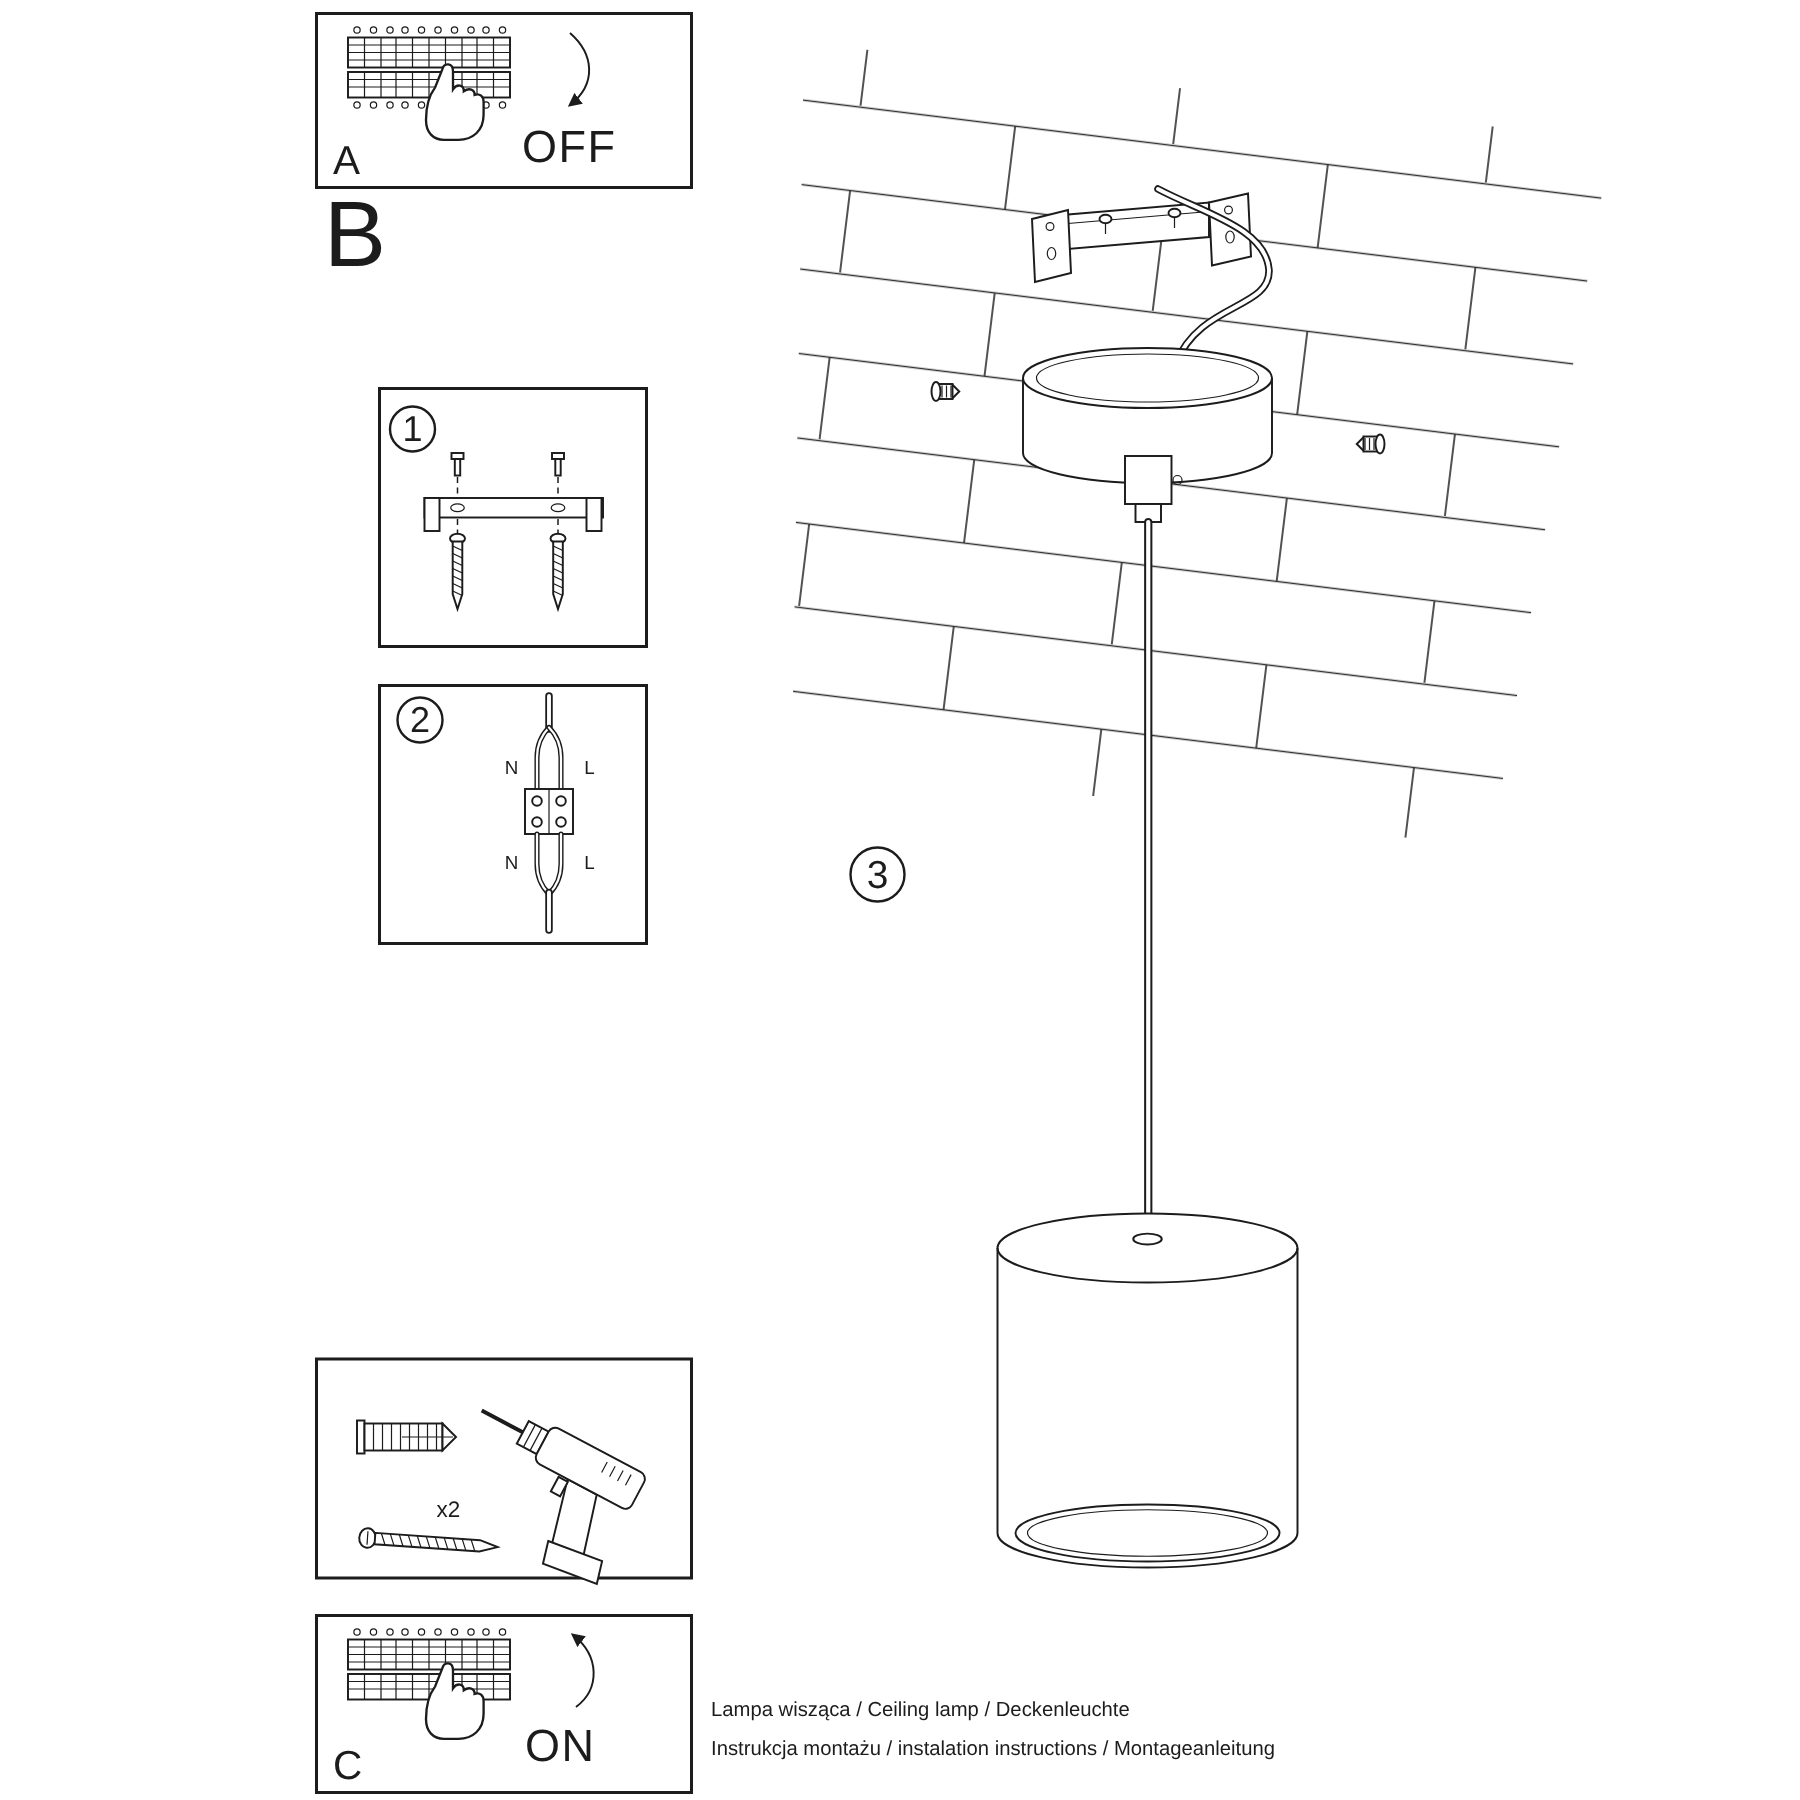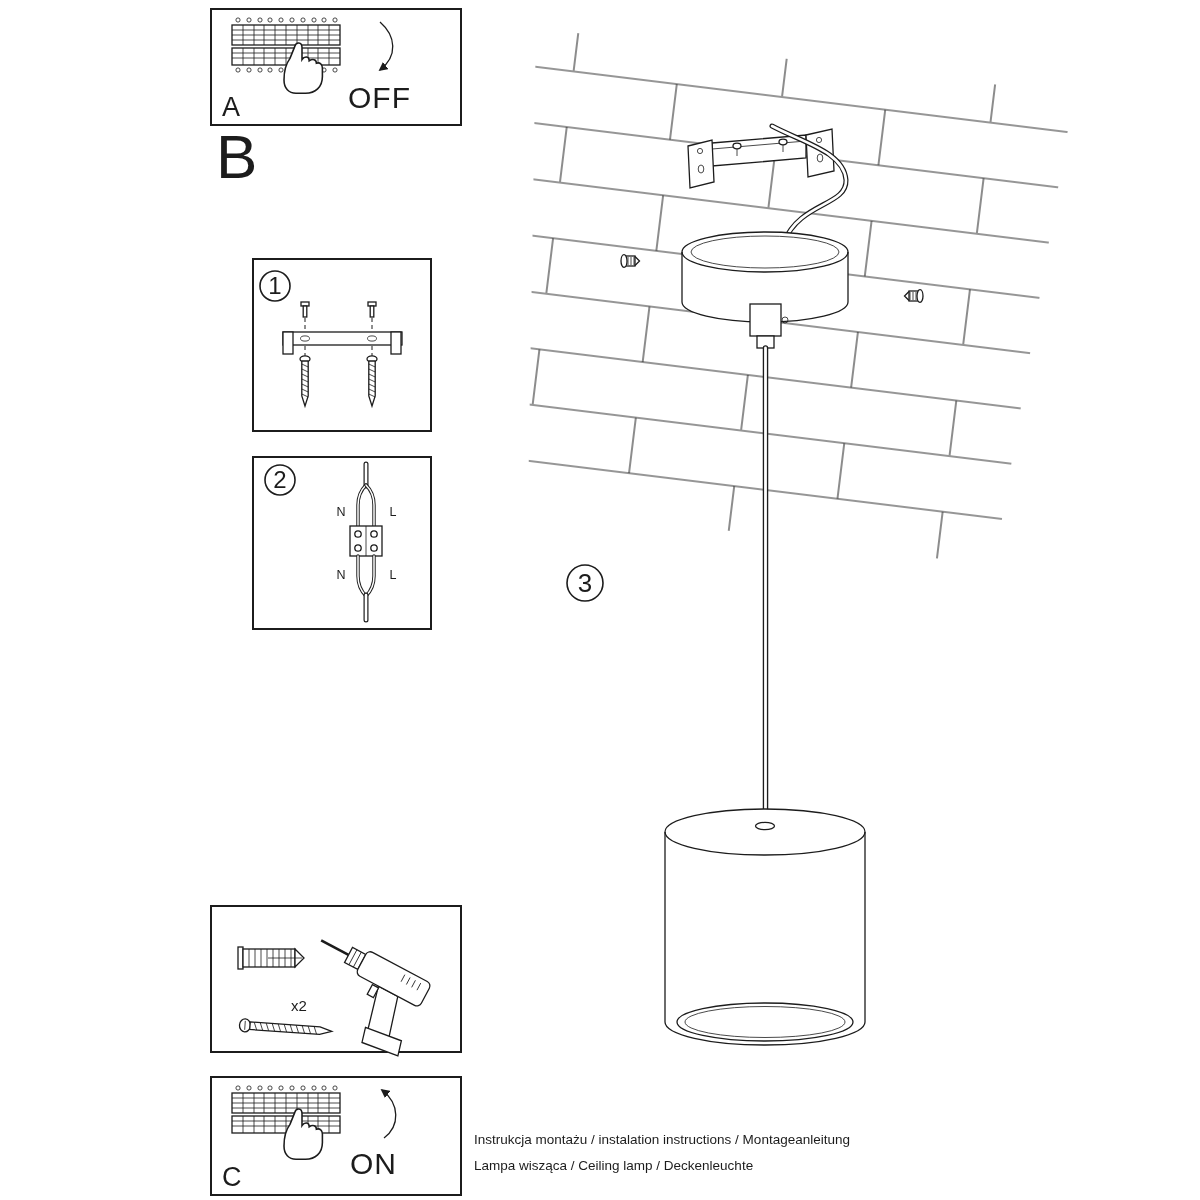--- a/index.html
+++ b/index.html
@@ -293,17 +293,17 @@
       <g transform="translate(72,32) scale(1.2)">
         <path class="shape" d="M0,30 C0,22 2,16 5,12 L9,2 C10,-2 15,-2 15,3 L15,13 C17,10 21,10 21,14 C24,12 27,13 27,16 C30,15 32,17 32,20 L32,27 C32,36 26,41 18,41 L10,41 C4,41 0,37 0,30 Z"></path>
       </g>
       <path d="M172,60 C188,48 188,26 170,12" class="ln" marker-end="url(#ahC)"></path>
       <text x="138" y="96" class="switch-word">ON</text>
       <text x="10" y="108" class="step-letter">C</text>
     </svg>
   </div>
 
   <div class="captions">
+    <div>Lampa wisząca / Ceiling lamp / Deckenleuchte</div>
     <div>Instrukcja montażu / instalation instructions / Montageanleitung</div>
-    <div>Lampa wisząca / Ceiling lamp / Deckenleuchte</div>
   </div>
 
 </div>
 
 </body></html>

